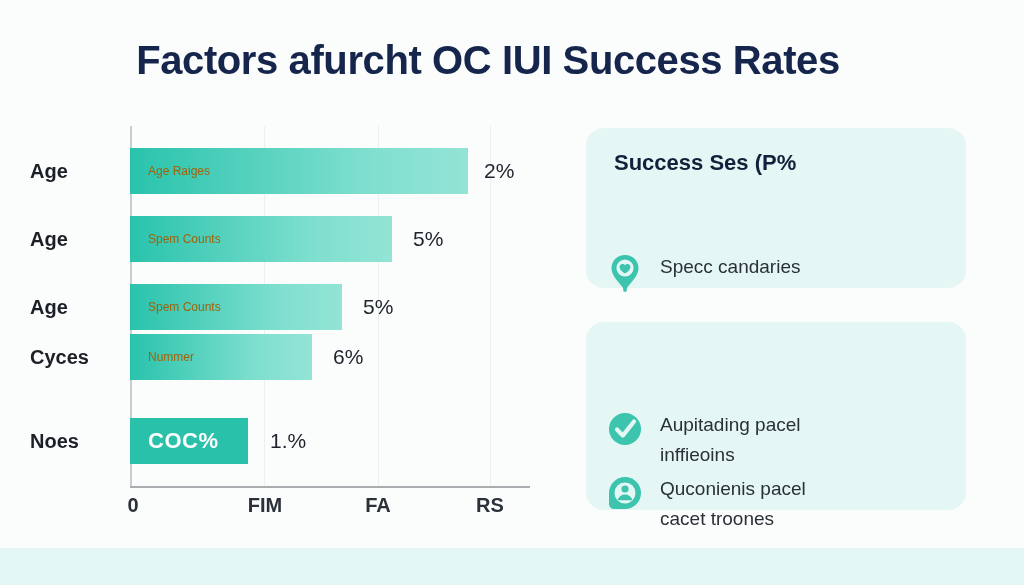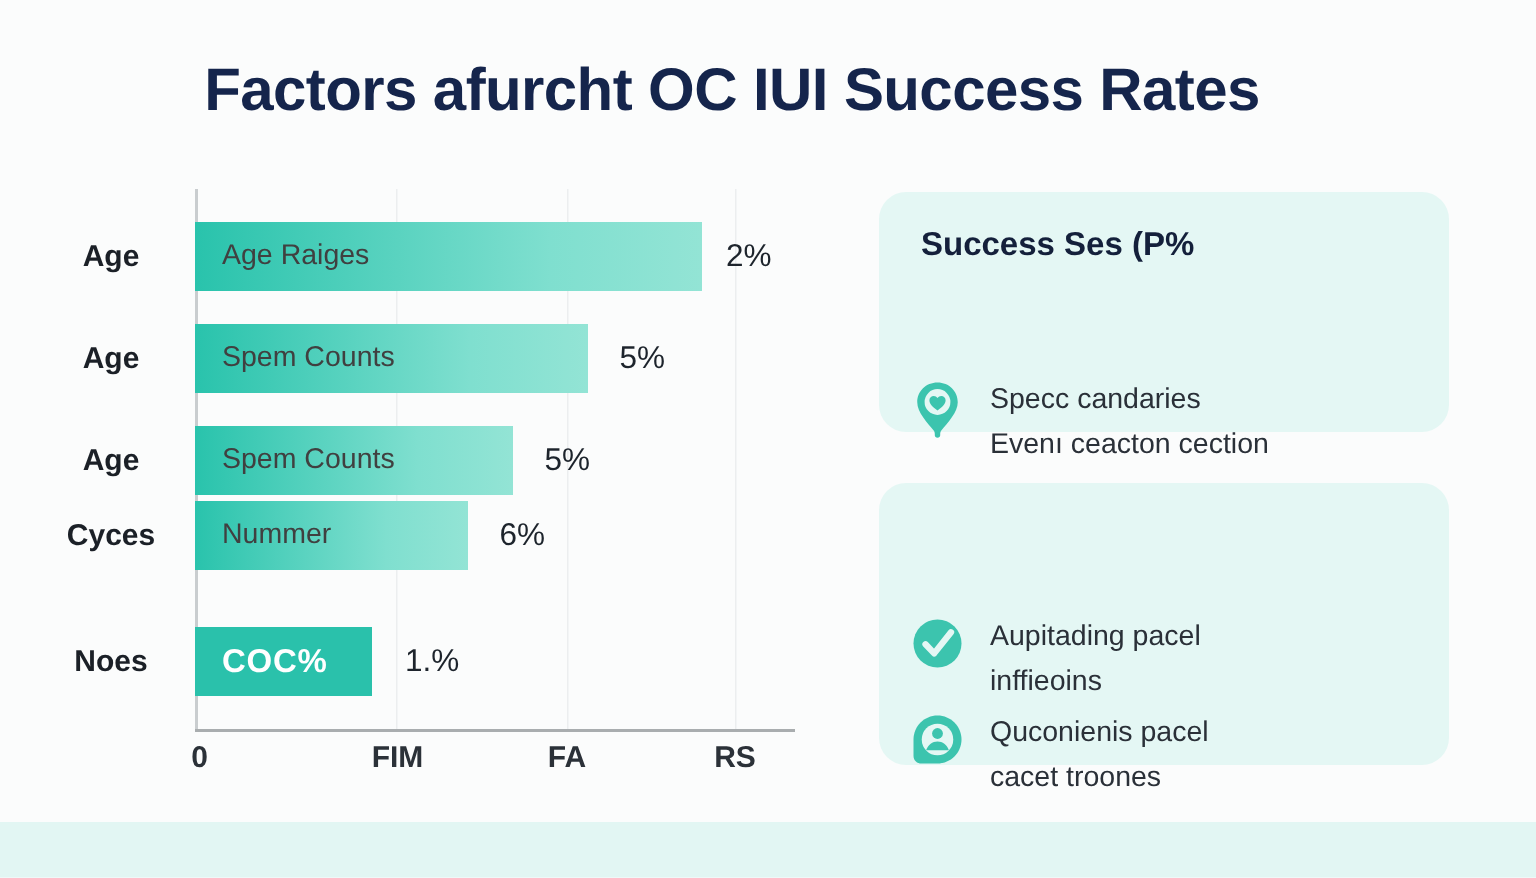--- a/index.html
+++ b/index.html
@@ -100,22 +100,22 @@
   }
   .bar.solid {
     background: #2ac1ab;
   }
   .bar-label {
     position: absolute;
     left: 18px;
     top: 0;
     height: 46px;
     line-height: 46px;
-    font-size: 19px;
-    color: #404040;
+    font-size: 12px;
+    color: #a16207;
     white-space: nowrap;
   }
   .bar-label.on-solid {
     color: #ffffff;
     font-weight: 700;
     font-size: 22px;
     letter-spacing: 0.5px;
   }
   .bar-value {
     position: absolute;
@@ -124,21 +124,21 @@
     line-height: 46px;
     font-size: 21px;
     color: #1d242c;
     white-space: nowrap;
   }
 
   .cat-label {
     position: absolute;
     left: 0;
     width: 88px;
-    text-align: center;
+    text-align: left;
     height: 46px;
     line-height: 46px;
     font-size: 20px;
     font-weight: 700;
     color: #1b2027;
     white-space: nowrap;
   }
 
   .xtick {
     position: absolute;
@@ -277,21 +277,20 @@
       <div class="card-item" style="top:76px;">
         <span class="icon-wrap">
           <svg width="30" height="38" viewBox="0 0 30 38">
             <path d="M15 1 C7.3 1 1.5 6.8 1.5 14.2 C1.5 21 8 27.5 12.6 33.2 C13 33.7 13.2 34.6 13.2 35.4 L13.2 36.2 C13.2 37.2 13.9 37.8 15 37.8 C16.1 37.8 16.8 37.2 16.8 36.2 L16.8 35.4 C16.8 34.6 17 33.7 17.4 33.2 C22 27.5 28.5 21 28.5 14.2 C28.5 6.8 22.7 1 15 1 Z" fill="#3cc4ae"></path>
             <circle cx="15" cy="14" r="8.6" fill="#e4f7f4"></circle>
             <path d="M15 19.6 C11.4 17.2 9.6 15.2 9.6 12.9 C9.6 11.2 10.9 10 12.5 10 C13.5 10 14.4 10.5 15 11.3 C15.6 10.5 16.5 10 17.5 10 C19.1 10 20.4 11.2 20.4 12.9 C20.4 15.2 18.6 17.2 15 19.6 Z" fill="#3cc4ae"></path>
           </svg>
         </span>
         <span class="item-text">
           <span>Specc candaries</span><br>
-          <span>Evenı ceacton cection</span>
         </span>
       </div>
     </div>
 
     <div class="info-card" id="info-card-2">
 
       <div class="card-item" style="top:40px;justify-content:center;">
         <span class="icon-wrap">
           <svg width="34" height="34" viewBox="0 0 34 34">
             <circle cx="17" cy="17" r="16" fill="#3cc4ae"></circle>

